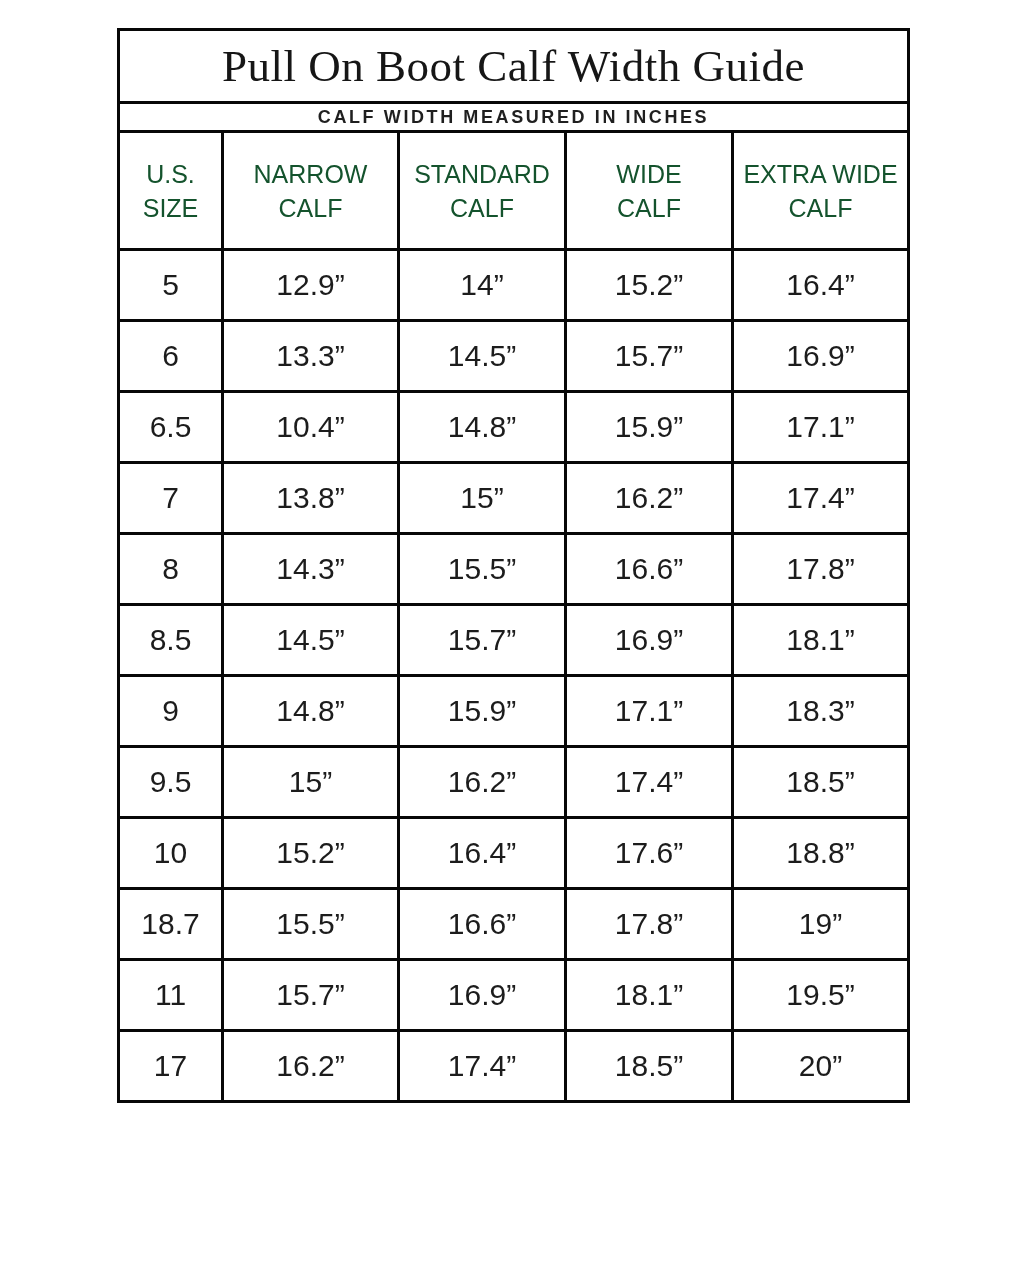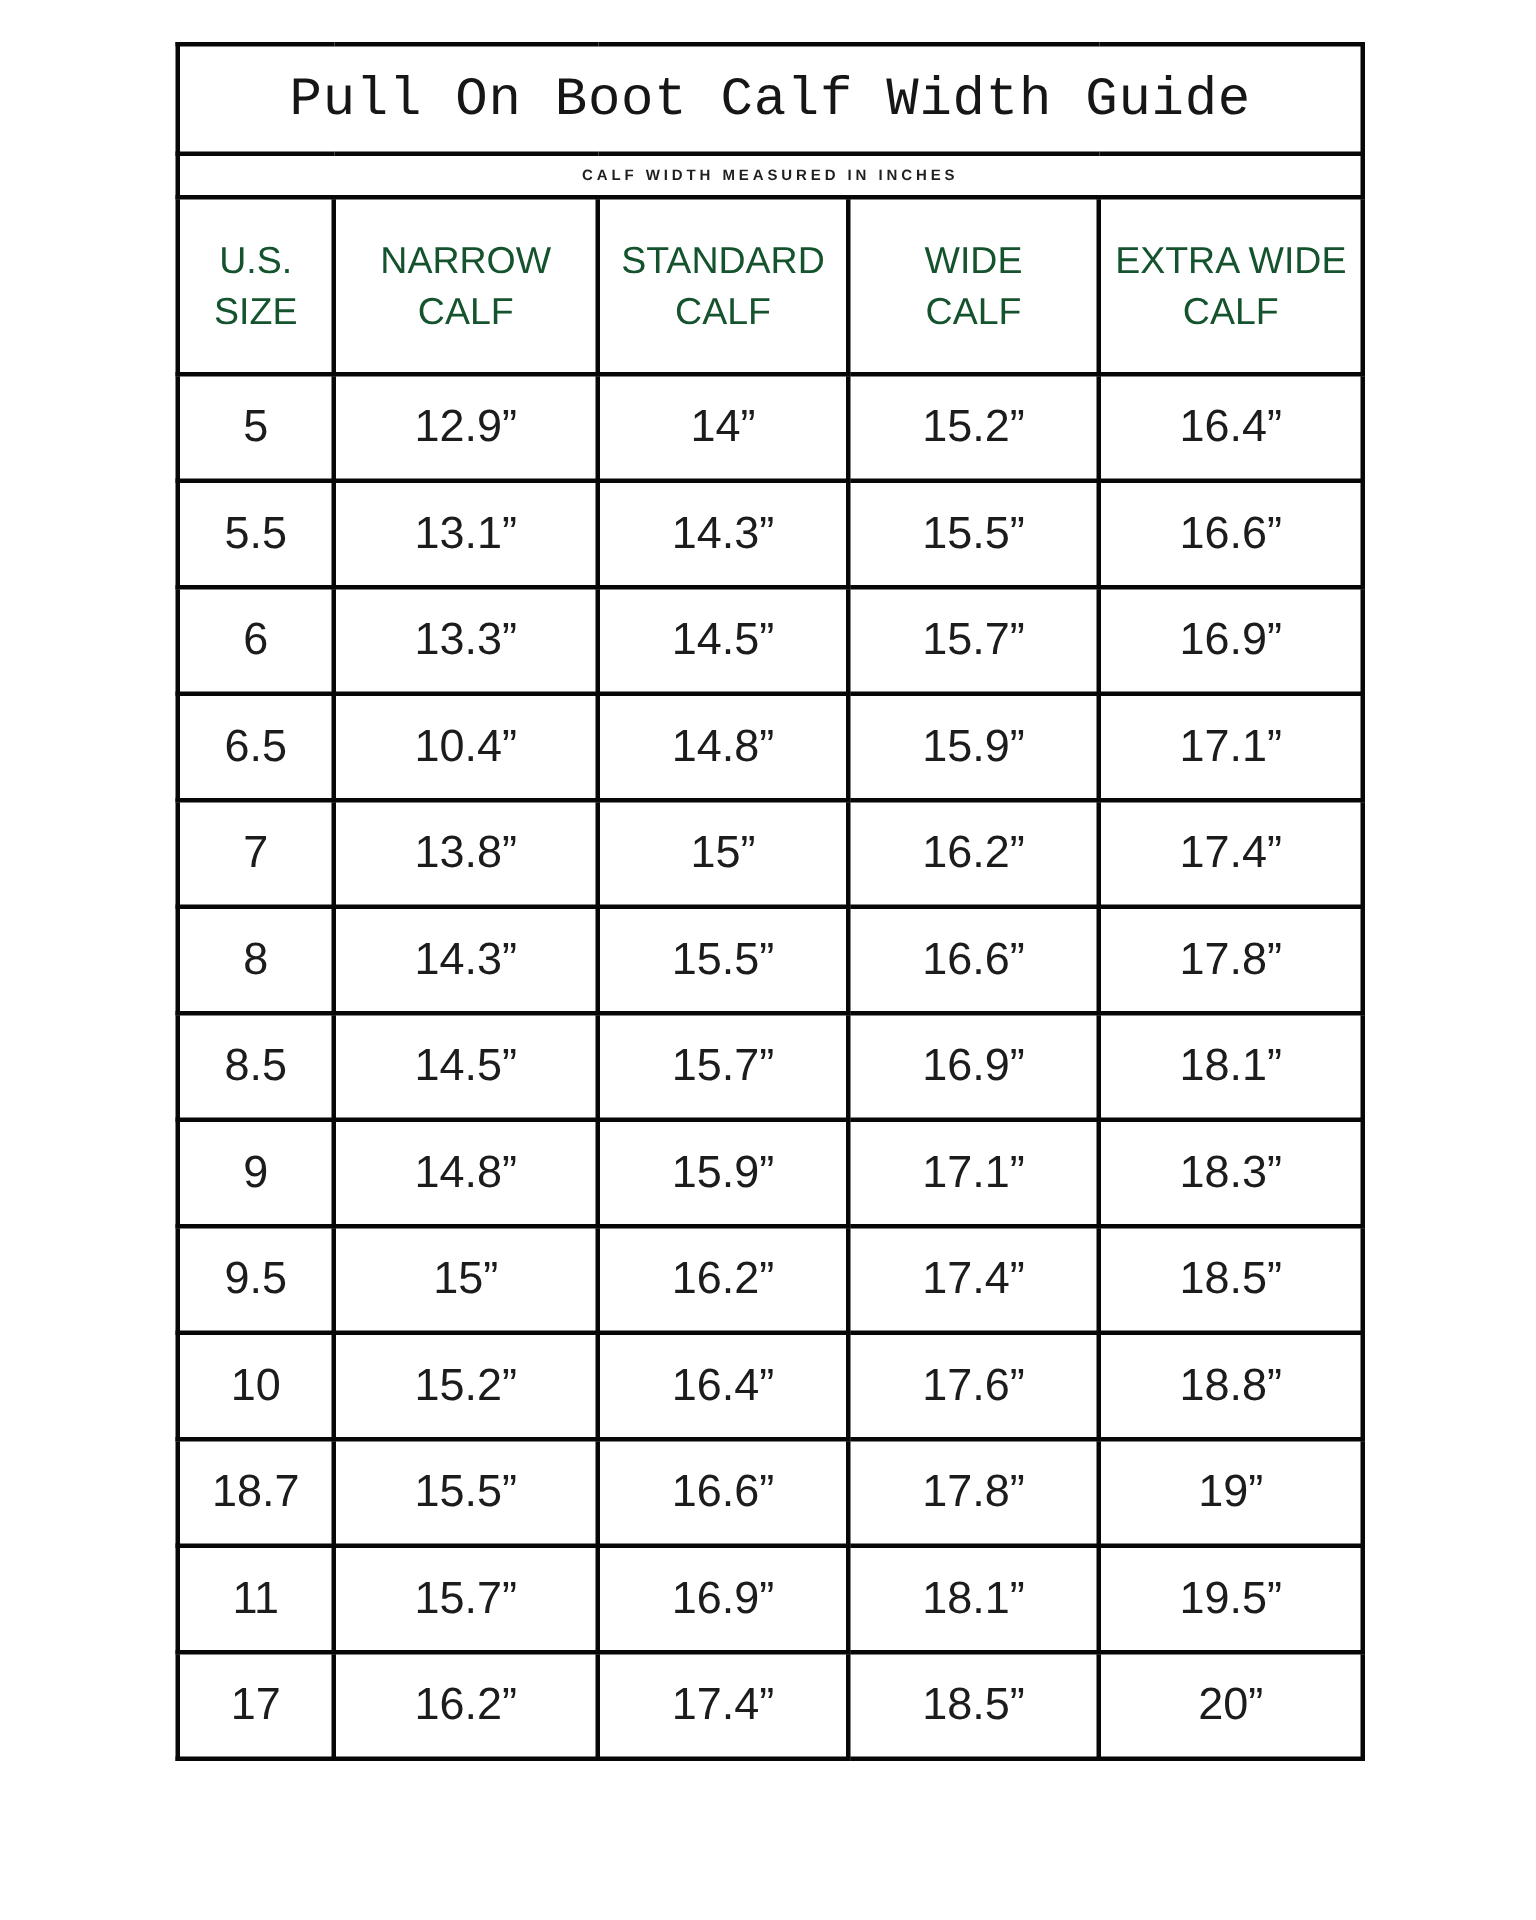--- a/index.html
+++ b/index.html
@@ -22,29 +22,29 @@
     border-collapse: collapse;
   }
   table.guide td, table.guide th {
     border: 3px solid #070707;
     text-align: center;
     vertical-align: middle;
     background: #ffffff;
   }
   .title-row td {
     height: 73px;
-    font-family: Liberation Mono, monospace;
+    font-family: Liberation Serif, serif;
     font-weight: 400;
-    font-size: 36px;
+    font-size: 45px;
     letter-spacing: 0.5px;
     color: #161616;
   }
   .subtitle-row td {
     height: 29px;
-    font-size: 10px;
+    font-size: 18px;
     font-weight: 700;
     letter-spacing: 2.6px;
     color: #1f1f1f;
   }
   .header-row th {
     height: 118px;
     font-weight: 400;
     font-size: 25px;
     color: #14532d;
   }
@@ -97,27 +97,20 @@
           <span>CALF</span>
         </th>
       </tr>
 
       <tr class="data-row">
         <td>5</td>
         <td>12.9”</td>
         <td>14”</td>
         <td>15.2”</td>
         <td>16.4”</td>
-      </tr>
-      <tr class="data-row">
-        <td>5.5</td>
-        <td>13.1”</td>
-        <td>14.3”</td>
-        <td>15.5”</td>
-        <td>16.6”</td>
       </tr>
       <tr class="data-row">
         <td>6</td>
         <td>13.3”</td>
         <td>14.5”</td>
         <td>15.7”</td>
         <td>16.9”</td>
       </tr>
       <tr class="data-row">
         <td>6.5</td>

